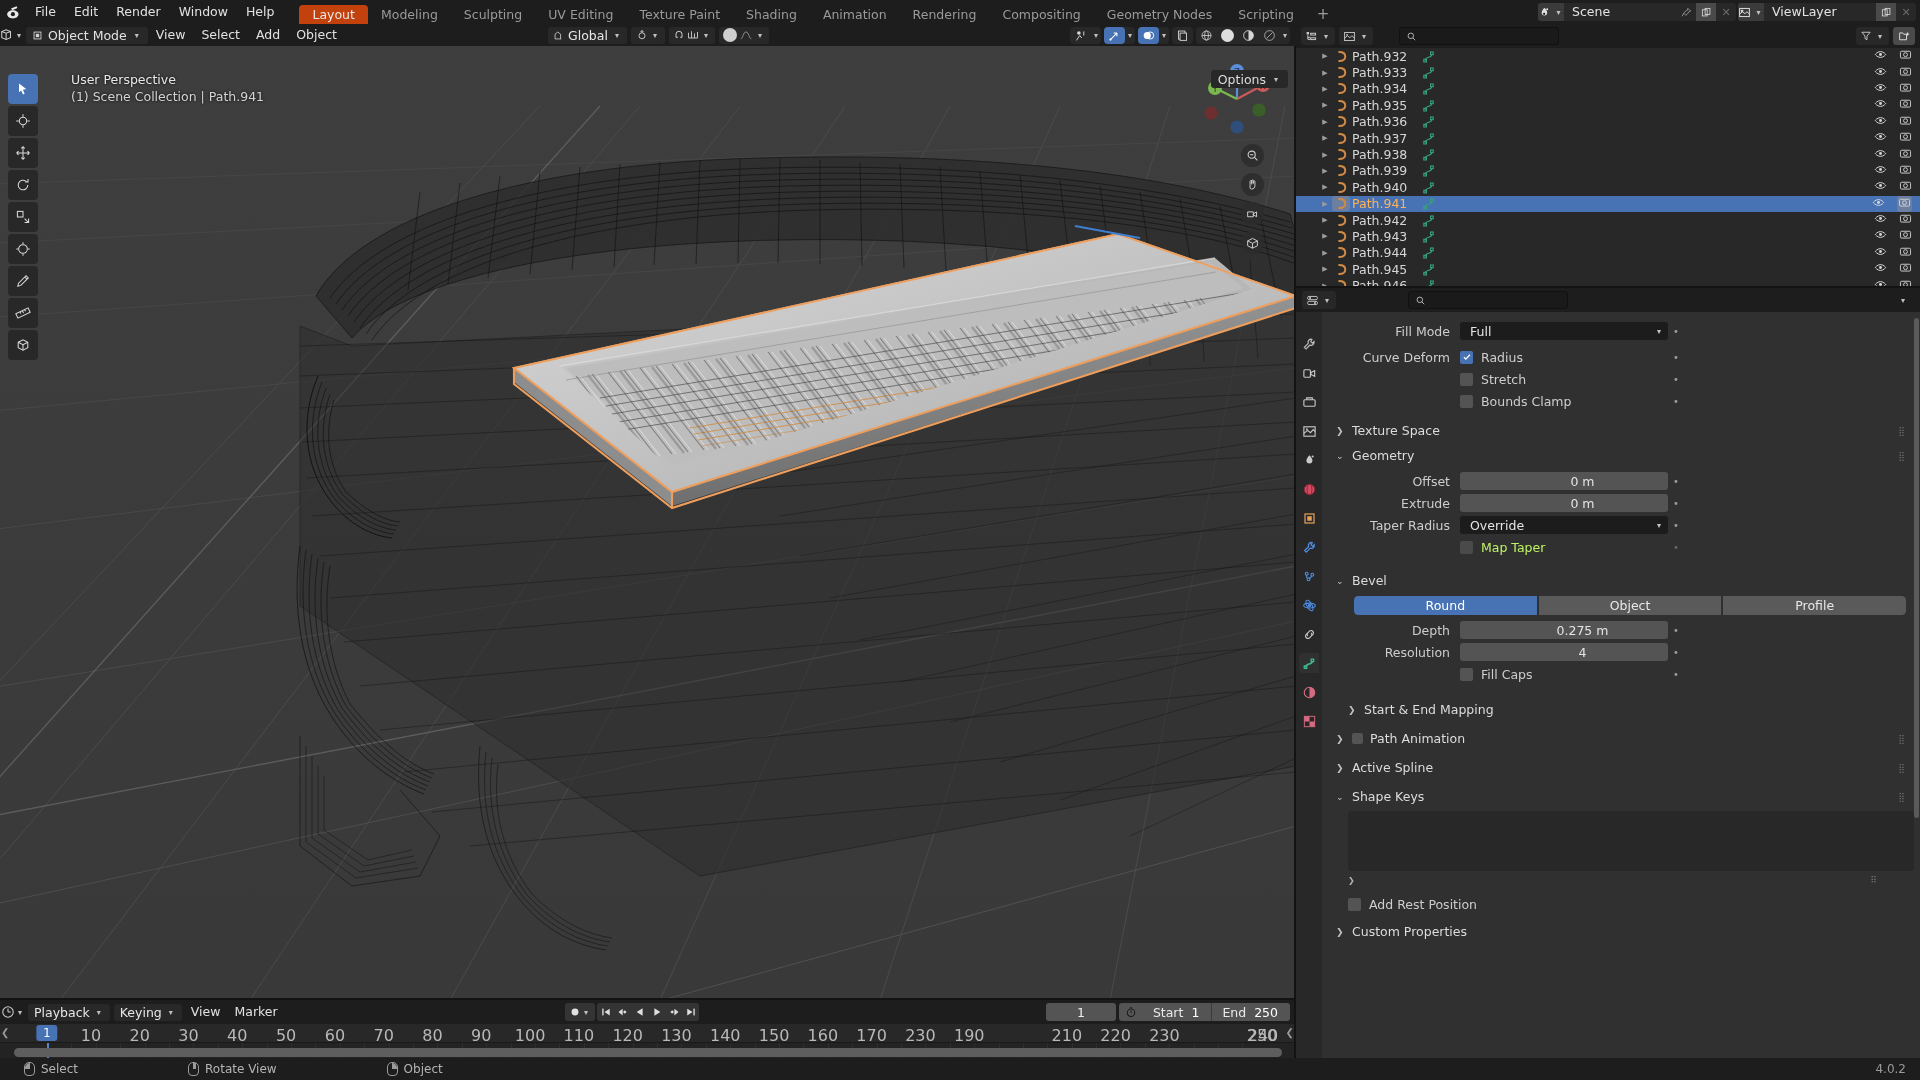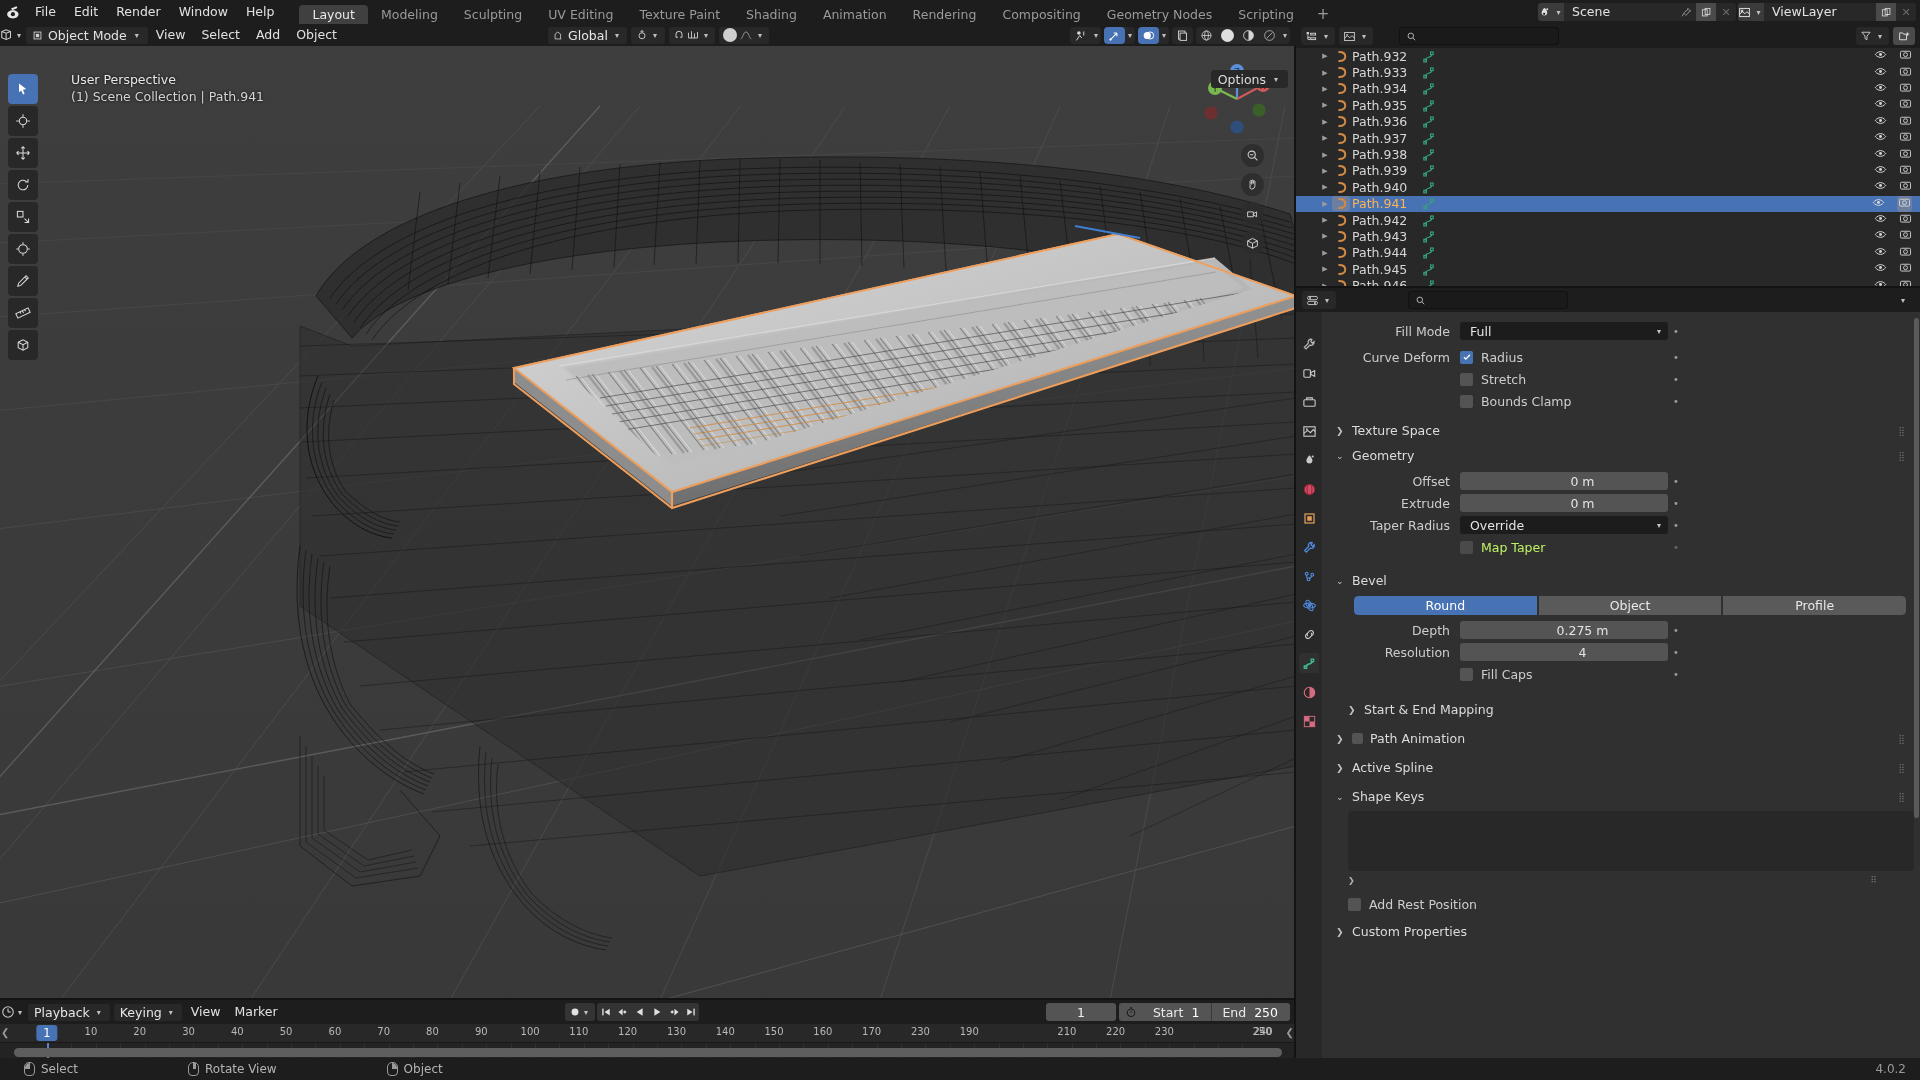--- a/index.html
+++ b/index.html
@@ -21,21 +21,21 @@
   .blender-logo{ width:26px; height:24px; display:flex; align-items:center; justify-content:center; }
   .menu-item{
     padding:0 9px; height:24px; line-height:24px; color:#e1e1e1; font-size:12.5px; cursor:default;
     white-space:nowrap;
   }
   .ws-tabs{ display:flex; align-items:flex-end; height:24px; margin-left:16px; }
   .ws-tab{
     padding:0 13px; height:19px; line-height:19px; font-size:12.5px; color:#9a9a9a;
     border-radius:4px 4px 0 0; white-space:nowrap; cursor:default; margin-top:5px;
   }
-  .ws-tab.active{ background:#404040; color:#e9e9e9; }
+  .ws-tab.active{ background:#c2410c; color:#e9e9e9; }
   .ws-add{ color:#9a9a9a; padding:0 10px; font-size:15px; line-height:19px; margin-top:5px;}
   .topbar-right{ position:absolute; right:0; top:0; height:24px; display:flex; align-items:center; gap:2px; padding-right:4px;}
   .id-block{
     display:flex; align-items:center; height:18px; background:#282828; border-radius:3px; overflow:hidden;
   }
   .id-icon{
     width:26px; height:18px; background:#3b3b3b; display:flex;align-items:center;justify-content:center;gap:2px;
   }
   .id-name{ padding:0 10px 0 8px; min-width:112px; height:18px; line-height:18px; background:#282828; font-size:12.5px; color:#e3e3e3;}
   .id-btn{ width:20px;height:18px; display:flex;align-items:center;justify-content:center; color:#b9b9b9; font-size:11px;}
@@ -96,21 +96,21 @@
   .play-grp{ display:flex;align-items:center;background:#343434;border-radius:3px;height:18px;}
   .pbtn{ width:17px;height:18px;display:flex;align-items:center;justify-content:center;}
   .tl-right{ position:absolute; right:6px; top:0; height:24px; display:flex;align-items:center;gap:3px;}
   .numfield{ background:#545454;border-radius:3px;height:18px;min-width:70px;display:flex;align-items:center;justify-content:center;
      font-size:12.5px;color:#f0f0f0;}
   .serange{ display:flex;align-items:center;background:#545454;border-radius:3px;height:18px;overflow:hidden;}
   .serange .lbl{ padding:0 8px 0 10px;font-size:12.5px;color:#e9e9e9;}
   .serange .val{ padding:0 12px 0 0;font-size:12.5px;color:#ffffff;}
   .serange .sep{ width:1px;height:18px;background:#3a3a3a;}
   .tl-ruler{ position:relative; height:19px; background:#282828; border-bottom:1px solid #191919;}
-  .tick{ position:absolute; top:2px; font-size:10px; color:#b8b8b8; transform:translateX(-50%);}
+  .tick{ position:absolute; top:2px; font-size:16px; color:#b8b8b8; transform:translateX(-50%);}
   .cframe{ position:absolute; top:1px; height:16px; background:#4772b3; border-radius:3px; color:#fff;
      font-size:11.5px; display:flex;align-items:center;justify-content:center; padding:0 7px; transform:translateX(-50%); }
   .tl-body{ position:relative; height:15px; background:#232323; }
   .tl-grid{ position:absolute; top:0; width:1px; height:15px; background:#2e2e2e;}
   .playhead{ position:absolute; top:0; width:2px; height:15px; background:#5d85c4; }
   .tl-scroll{ position:absolute; left:14px; bottom:1px; height:9px; background:#5e5e5e; border-radius:5px;}
   .tl-leftarrow{ position:absolute; left:1px; top:27px; color:#9a9a9a; font-size:10px;}
   .tl-rightarrow{ position:absolute; right:2px; top:27px; color:#9a9a9a; font-size:10px;}
 
   

